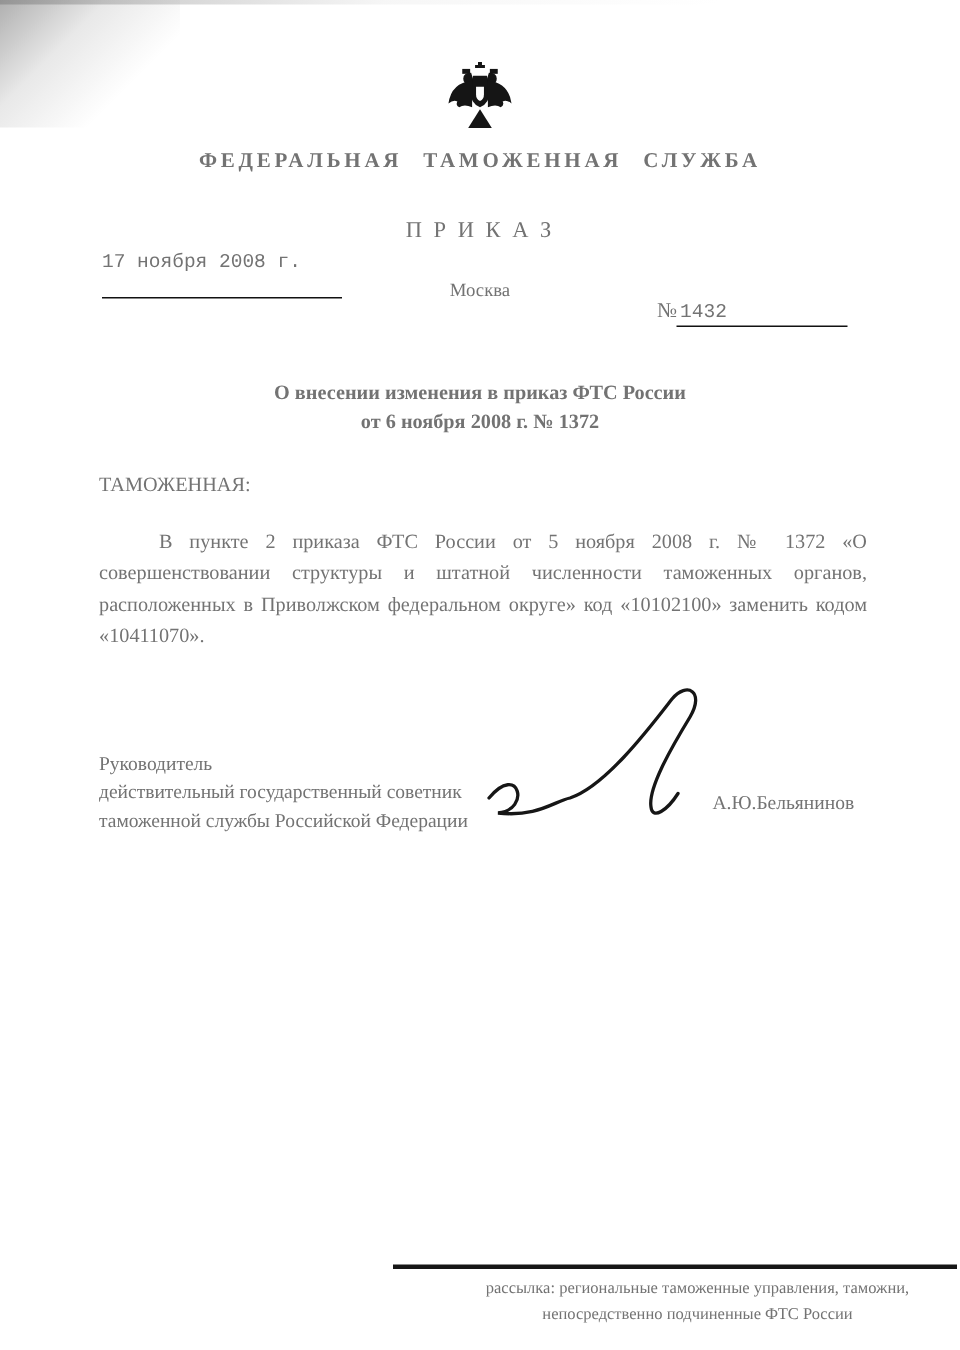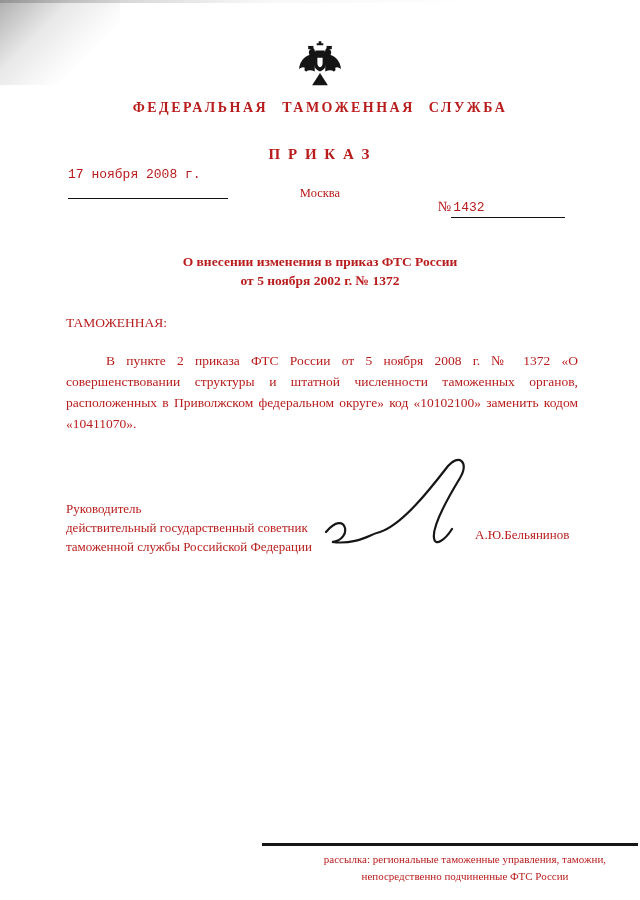--- a/index.html
+++ b/index.html
@@ -2,21 +2,21 @@
 <html><head>
 <meta charset="utf-8">
 <style>
   html,body { margin:0; padding:0; background:#888; }
   .page {
     position:relative;
     width:640px; height:900px;
     margin:0 auto;
     background:#ffffff;
     font-family:"Liberation Serif","DejaVu Serif",serif;
-    color:#b91c1c;
+    color:#737373;
     overflow:hidden;
   }
   
   .corner-shade {
     position:absolute; top:0; left:0; width:120px; height:85px;
     background:linear-gradient(135deg, rgba(110,110,110,.55) 0%, rgba(180,180,180,.30) 35%, rgba(255,255,255,0) 70%);
     pointer-events:none;
   }
   .top-edge {
     position:absolute; top:0; left:0; right:0; height:3px;
@@ -27,21 +27,21 @@
     position:absolute; top:40px; left:50%; transform:translateX(-50%);
     width:46px; height:50px;
   }
   .agency {
     position:absolute; top:100px; left:0; right:0;
     text-align:center; font-weight:bold; font-size:14px;
     letter-spacing:2.5px; word-spacing:8px;
   }
   .doc-type {
     position:absolute; top:146px; left:0; right:0;
-    text-align:center; font-weight:bold; font-size:15px; letter-spacing:2px;
+    text-align:center; font-weight:normal; font-size:15px; letter-spacing:2px;
   }
   .date-field {
     position:absolute; top:167px; left:68px; width:160px;
     font-family:"Liberation Mono","DejaVu Sans Mono",monospace;
     font-size:13px; border-bottom:1.5px solid #111; padding-bottom:16px;
     white-space:nowrap;
   }
   .number-field {
     position:absolute; top:167px; left:438px; width:135px;
     font-size:13px; white-space:nowrap;margin-top:32px;
@@ -118,21 +118,21 @@
   <div class="date-field">17 ноября 2008 г.</div>
 
   <div class="number-field">
     <span class="number-sign">№</span><span class="number-value">1432</span>
   </div>
 
   <div class="city">Москва</div>
 
   <div class="title">
     <div>О внесении изменения в приказ ФТС России</div>
-    <div>от 5 ноября 2002 г. № 1372</div>
+    <div>от 6 ноября 2008 г. № 1372</div>
   </div>
 
   <div class="order-word">ТАМОЖЕННАЯ:</div>
 
   <div class="body-par">В пункте 2 приказа ФТС России от 5 ноября 2008 г. № 1372 «О совершенствовании структуры и штатной численности таможенных органов, расположенных в Приволжском федеральном округе» код «10102100» заменить кодом «10411070».</div>
 
   <div class="sign-position">
     <div>Руководитель</div>
     <div>действительный государственный советник</div>
     <div>таможенной службы Российской Федерации</div>

